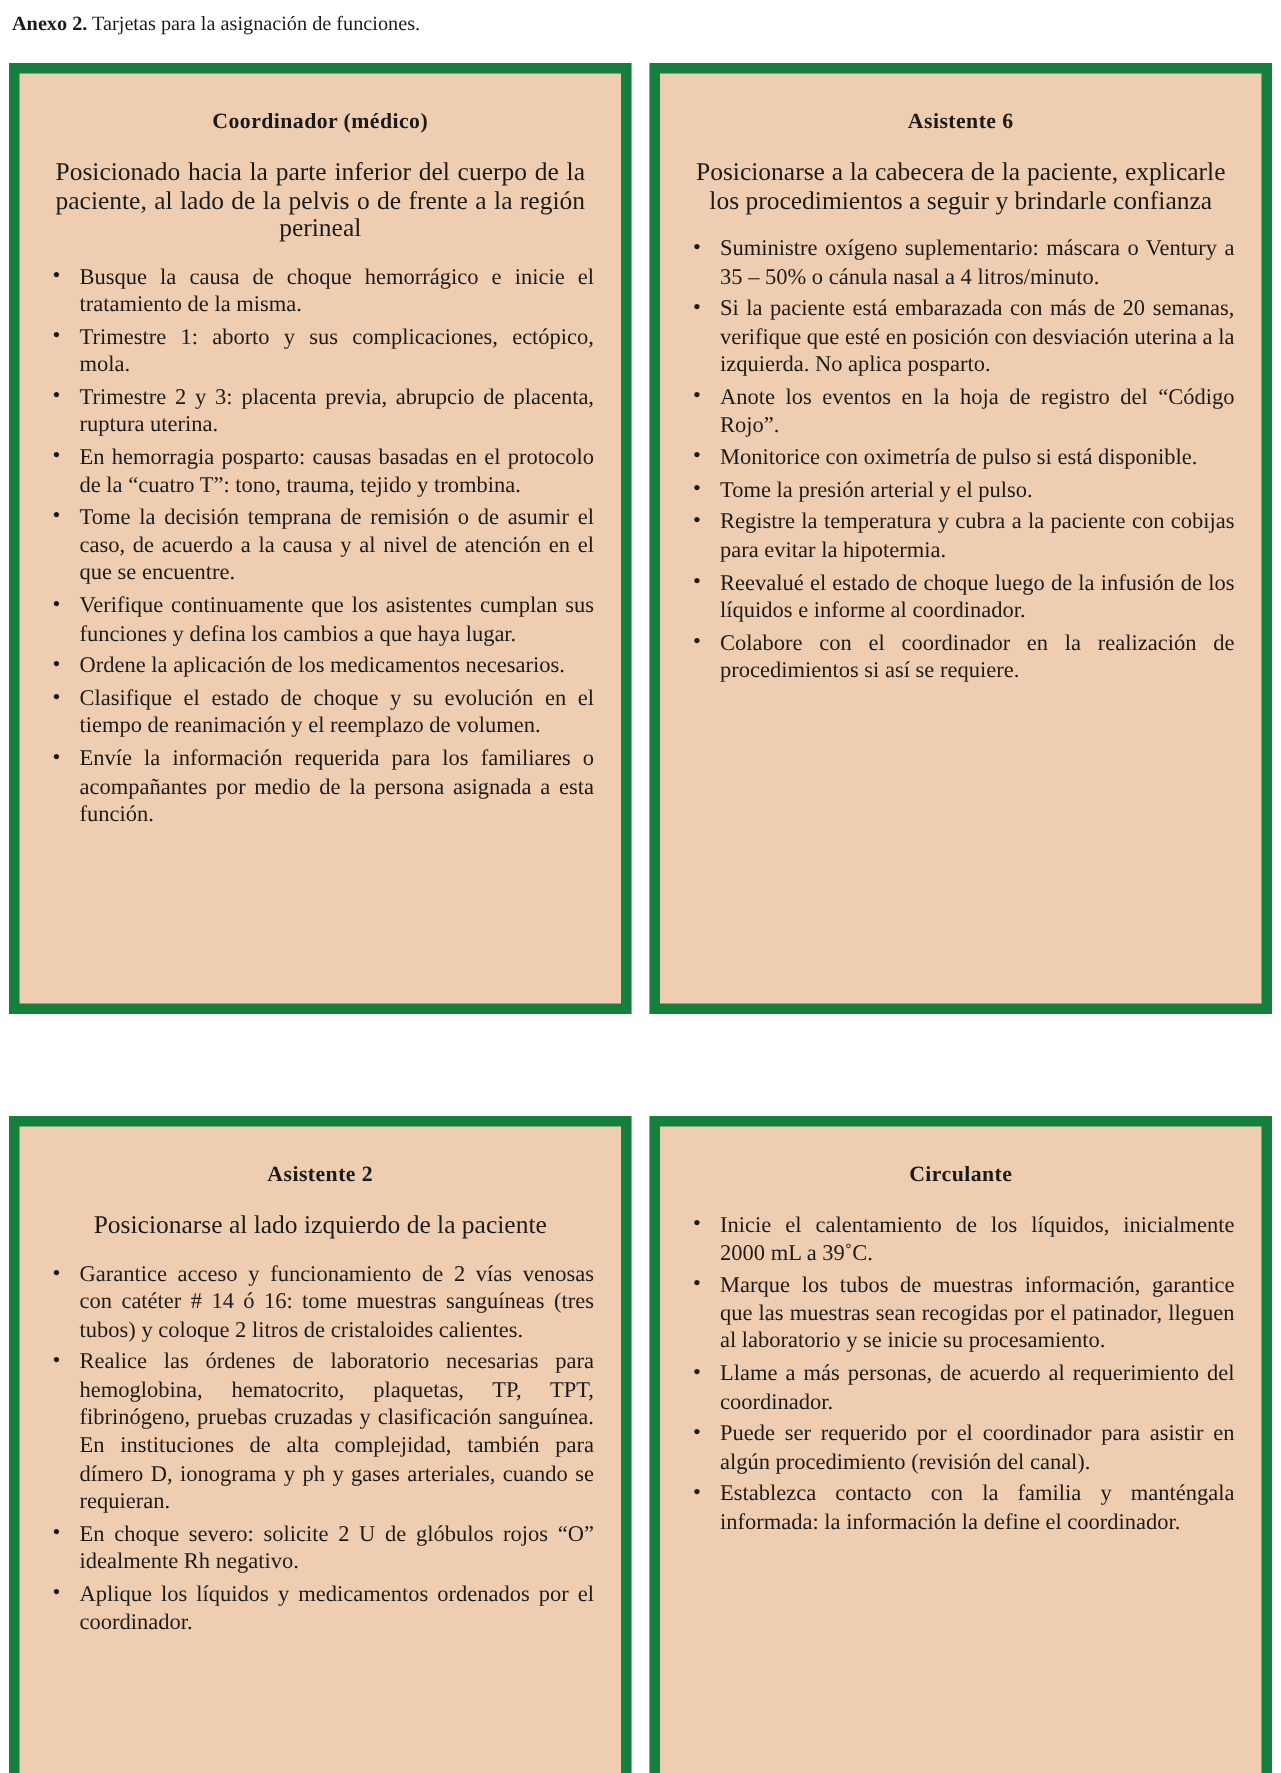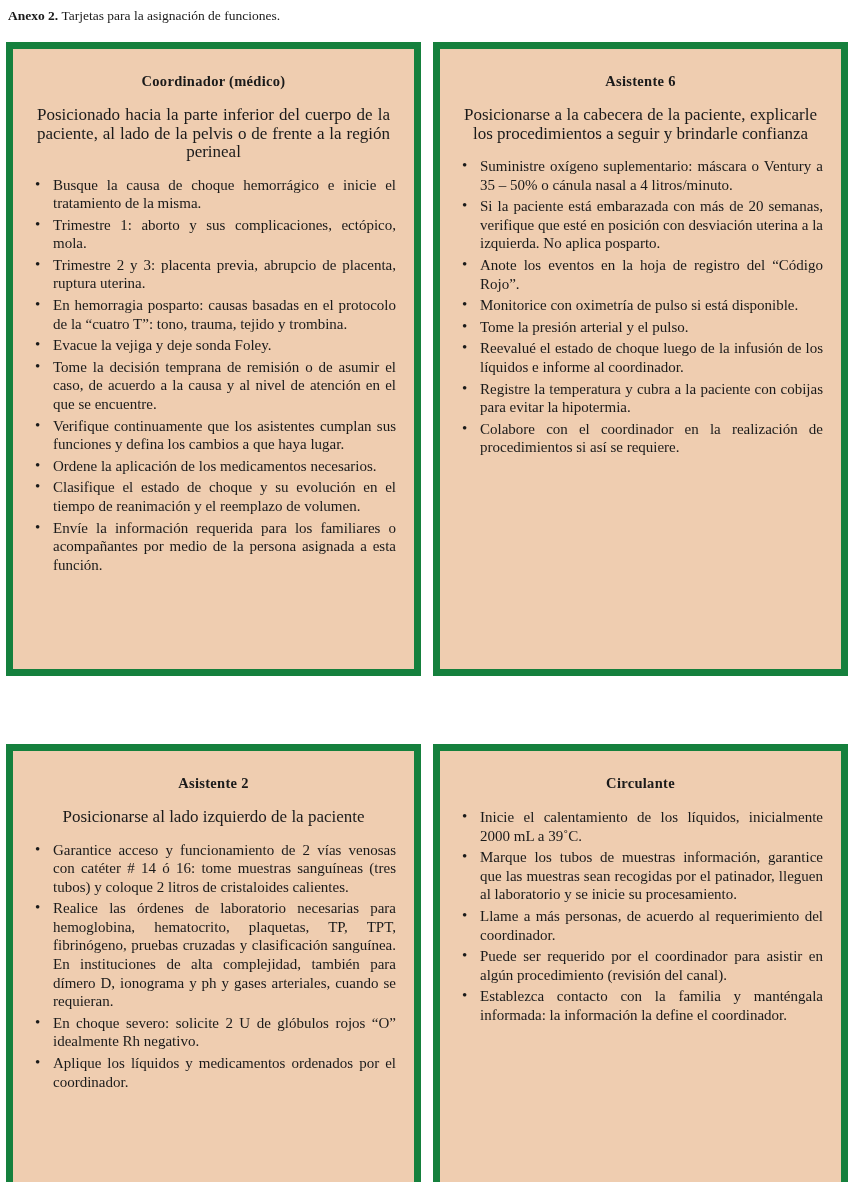--- a/index.html
+++ b/index.html
@@ -106,40 +106,39 @@
   <div class="grid">
 
     <div class="card row1">
       <div class="card-title">Coordinador (médico)</div>
       <div class="card-intro">Posicionado hacia la parte inferior del cuerpo de la paciente, al lado de la pelvis o de frente a la región perineal</div>
       <ul class="bullets">
         <li>Busque la causa de choque hemorrágico e inicie el tratamiento de la misma.</li>
         <li>Trimestre 1: aborto y sus complicaciones, ectópico, mola.</li>
         <li>Trimestre 2 y 3: placenta previa, abrupcio de placenta, ruptura uterina.</li>
         <li>En hemorragia posparto: causas basadas en el protocolo de la “cuatro T”: tono, trauma, tejido y trombina.</li>
-        <li>Evacue la vejiga y deje sonda Foley.</li>
         <li>Tome la decisión temprana de remisión o de asumir el caso, de acuerdo a la causa y al nivel de atención en el que se encuentre.</li>
         <li>Verifique continuamente que los asistentes cumplan sus funciones y defina los cambios a que haya lugar.</li>
         <li>Ordene la aplicación de los medicamentos necesarios.</li>
         <li>Clasifique el estado de choque y su evolución en el tiempo de reanimación y el reemplazo de volumen.</li>
         <li>Envíe la información requerida para los familiares o acompañantes por medio de la persona asignada a esta función.</li>
       </ul>
     </div>
 
     <div class="card row1">
       <div class="card-title">Asistente 6</div>
       <div class="card-intro">Posicionarse a la cabecera de la paciente, explicarle los procedimientos a seguir y brindarle confianza</div>
       <ul class="bullets">
         <li>Suministre oxígeno suplementario: máscara o Ventury a 35 – 50% o cánula nasal a 4 litros/minuto.</li>
         <li>Si la paciente está embarazada con más de 20 semanas, verifique que esté en posición con desviación uterina a la izquierda. No aplica posparto.</li>
         <li>Anote los eventos en la hoja de registro del “Código Rojo”.</li>
         <li>Monitorice con oximetría de pulso si está disponible.</li>
         <li>Tome la presión arterial  y el pulso.</li>
+        <li>Registre la temperatura y cubra a la paciente con cobijas para evitar la hipotermia.</li>
         <li>Reevalué el estado de choque luego de la infusión de los líquidos e informe al coordinador.</li>
-        <li>Registre la temperatura y cubra a la paciente con cobijas para evitar la hipotermia.</li>
         <li>Colabore con el coordinador en la realización de procedimientos si así se requiere.</li>
       </ul>
     </div>
 
     <div class="spacer-row"></div>
 
     <div class="card row2">
       <div class="card-title">Asistente 2</div>
       <div class="card-intro center-only">Posicionarse al lado izquierdo de la paciente</div>
       <ul class="bullets">

